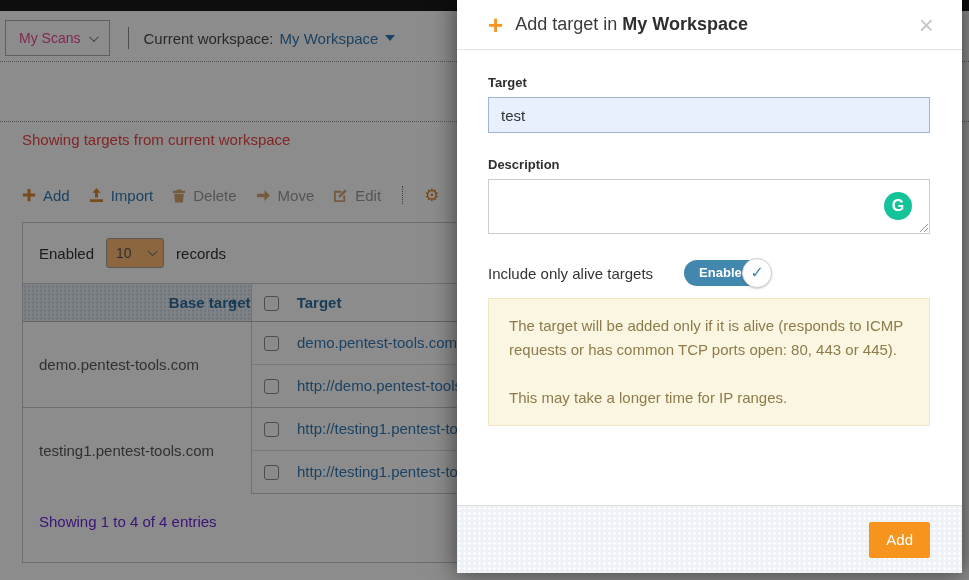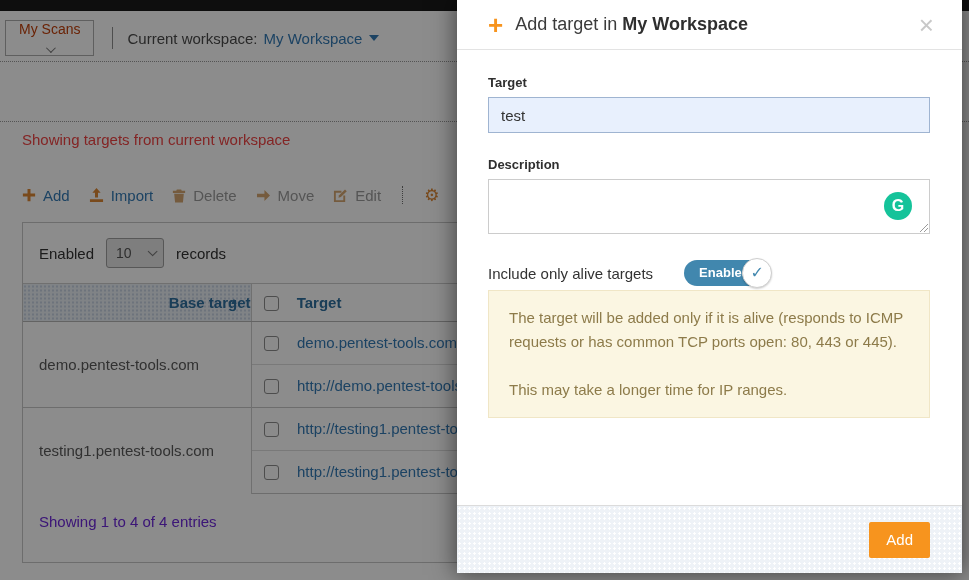--- a/index.html
+++ b/index.html
@@ -2,21 +2,21 @@
 <html><head>
 <meta charset="utf-8">
 <style>
   * { margin:0; padding:0; box-sizing:border-box; }
   body { font-family:"Liberation Sans","DejaVu Sans",sans-serif; background:#444; }
   .screen { position:relative; width:969px; height:580px; overflow:hidden; background:#fff; }
 
   
   .topbar { position:absolute; top:0; left:0; width:969px; height:11px; background:#1b1b1b; }
   .nav-row { position:absolute; top:20px; left:5px; display:flex; align-items:center; height:36px; }
-  .myscans-btn { display:flex; align-items:center; gap:9px; border:1px solid #aeaeae; height:36px; padding:0 13px; color:#c2410c; font-size:14px; background:transparent; cursor:pointer;flex-direction:column; }
+  .myscans-btn { display:flex; align-items:center; gap:9px; border:1px solid #aeaeae; height:36px; padding:16px 13px; color:#ec4899; font-size:14px; background:transparent; cursor:pointer; }
   .chev { width:7px; height:7px; border-right:1.5px solid #777; border-bottom:1.5px solid #777; transform:rotate(45deg) translateY(-2px); display:inline-block; }
   .vdiv { border-left:1px solid #8f8f8f; height:22px; margin:0 14px 0 18px; }
   .ws-label { font-size:15px; color:#4a4a4a; margin-right:6px; }
   .ws-name { display:flex; align-items:center; gap:7px; color:#337ab5; font-size:15px; cursor:pointer; }
   .caret { width:0; height:0; border-left:5px solid transparent; border-right:5px solid transparent; border-top:6px solid #337ab5; display:inline-block; }
   .dotted { position:absolute; left:0; width:969px; border-top:1px dotted #9a9a9a; }
   .d1 { top:61px; } .d2 { top:121px; }
   .title-row { position:absolute; top:82px; left:22px; display:flex; align-items:flex-start; gap:17px; }
   .title-row h1 { font-size:27px; font-weight:400; color:#337ab5; line-height:30px; }
   .badge { margin-top:4px; width:19px; height:19px; border-radius:50%; background:#818181; color:#fff; font-size:12px; font-weight:700; text-align:center; line-height:19px; }
@@ -25,21 +25,21 @@
   .tb { display:flex; align-items:center; gap:7px; text-decoration:none; cursor:pointer; }
   .tb.on span { color:#337ab5; }
   .tb.off span { color:#9b9b9b; }
   .tb svg { display:block; }
   .ic-strong { fill:#dd8733; } .ic-soft { fill:#d5a771; }
   .tb-div { border-left:1px dotted #6f6f6f; height:18px; margin:0 2px; }
   .gear { color:#dd8733; font-size:17px; line-height:17px; cursor:pointer; }
 
   .panel { position:absolute; top:222px; left:22px; width:690px; height:341px; border:1px solid #c6c6c6; background:#fff; }
   .display-row { height:60px; display:flex; align-items:center; gap:12px; padding:0 16px; font-size:15px; color:#333; }
-  .select { width:58px; height:30px; border:1px solid #9f9f9f; border-radius:3px; display:flex; align-items:center; justify-content:space-between; padding:0 9px; font-size:14px; color:#555; cursor:pointer; background:#e5e5e5; }
+  .select { width:58px; height:30px; border:1px solid #9f9f9f; border-radius:3px; display:flex; align-items:center; justify-content:space-between; padding:0 9px; font-size:14px; color:#555; cursor:pointer; background:#fdba74; }
   .select .chev { transform:rotate(45deg) translateY(-3px); }
   table { width:100%; border-collapse:collapse; table-layout:fixed; border-top:1px solid #ccc; }
   th, td { text-align:left; vertical-align:middle; }
   thead th { height:38px; border-bottom:1px solid #b5b5b5; font-size:15px; color:#2e6f9e; font-weight:700; }
   .th-base { width:228px; padding-left:16px; position:relative; border-right:1px solid #ccc;
              background-color:#e9eef5; background-image:radial-gradient(#c7d1e2 1px, transparent 1.2px); background-size:4px 4px;text-align:right; }
   .sort { position:absolute; right:12px; top:12px; font-size:9px; color:#2e6f9e; }
   .th-target { padding-left:12px; }
   .cb { display:inline-block; width:15px; height:15px; border:1px solid #8d8d8d; border-radius:3px; background:#fdfdfd; vertical-align:middle; cursor:pointer; }
   .th-target .cb { margin-right:14px; }
@@ -69,21 +69,21 @@
   .m-ta { width:100%; height:55px; border:1px solid #ccc; resize:none; padding:8px 12px; font-size:15px; font-family:inherit; outline:none; display:block; }
   .gram { position:absolute; right:18px; top:13px; width:28px; height:28px; border-radius:50%; background:#15c39a; color:#fff; font-size:16px; font-weight:700; text-align:center; line-height:28px; cursor:pointer; }
   .resize { position:absolute; right:2px; bottom:2px; width:10px; height:10px; cursor:nwse-resize;
             background:repeating-linear-gradient(135deg, transparent 0 2px, #9a9a9a 2px 3px); clip-path:polygon(100% 0, 100% 100%, 0 100%); }
   .alive-row { margin-top:26px; display:flex; align-items:center; }
   .alive-label { font-size:15px; color:#333; }
   .toggle { position:relative; margin-left:31px; width:90px; height:26px; cursor:pointer; }
   .pill { width:74px; height:26px; border-radius:13px 6px 6px 13px; background:#4187ae; color:#fff; font-size:13px; font-weight:700; line-height:26px; padding-left:15px; }
   .knob { position:absolute; left:58px; top:-2px; width:30px; height:30px; border-radius:50%; background:#fff; border:1px solid #cfcfcf; box-shadow:0 1px 2px rgba(0,0,0,0.2); text-align:center; }
   .tick { color:#4187ae; font-size:16px; font-weight:700; line-height:28px; }
-  .warn { margin-top:4px; background:#fbf6e2; border:1px solid #f0e6c6; padding:15px 20px; color:#8d7b4a; font-size:15px; line-height:24px; }
+  .warn { margin-top:12px; background:#fbf6e2; border:1px solid #f0e6c6; padding:15px 20px; color:#8d7b4a; font-size:15px; line-height:24px; }
   .warn p { margin:0; }
   .warn .p2 { margin-top:24px; }
   .m-foot { position:absolute; bottom:0; left:0; width:100%; height:68px; background:#eef2f7; border-top:1px solid #dcdcdc;
             background-image:radial-gradient(#ffffff 1px, transparent 1.2px); background-size:5px 5px;
             display:flex; align-items:center; justify-content:flex-end; padding-right:32px; gap:8px; }
   .btn-add { height:36px; padding:0 17px; background:#f7941e; color:#fff; border:none; border-radius:2px; font-size:15px; font-family:inherit; cursor:pointer; }
   .btn-cancel { height:36px; width:82px; background:#fff; color:#9aa0a6; border:1px solid #ccc; border-radius:2px; font-size:15px; font-family:inherit; cursor:pointer; }
 </style>
 </head>
 <body>

